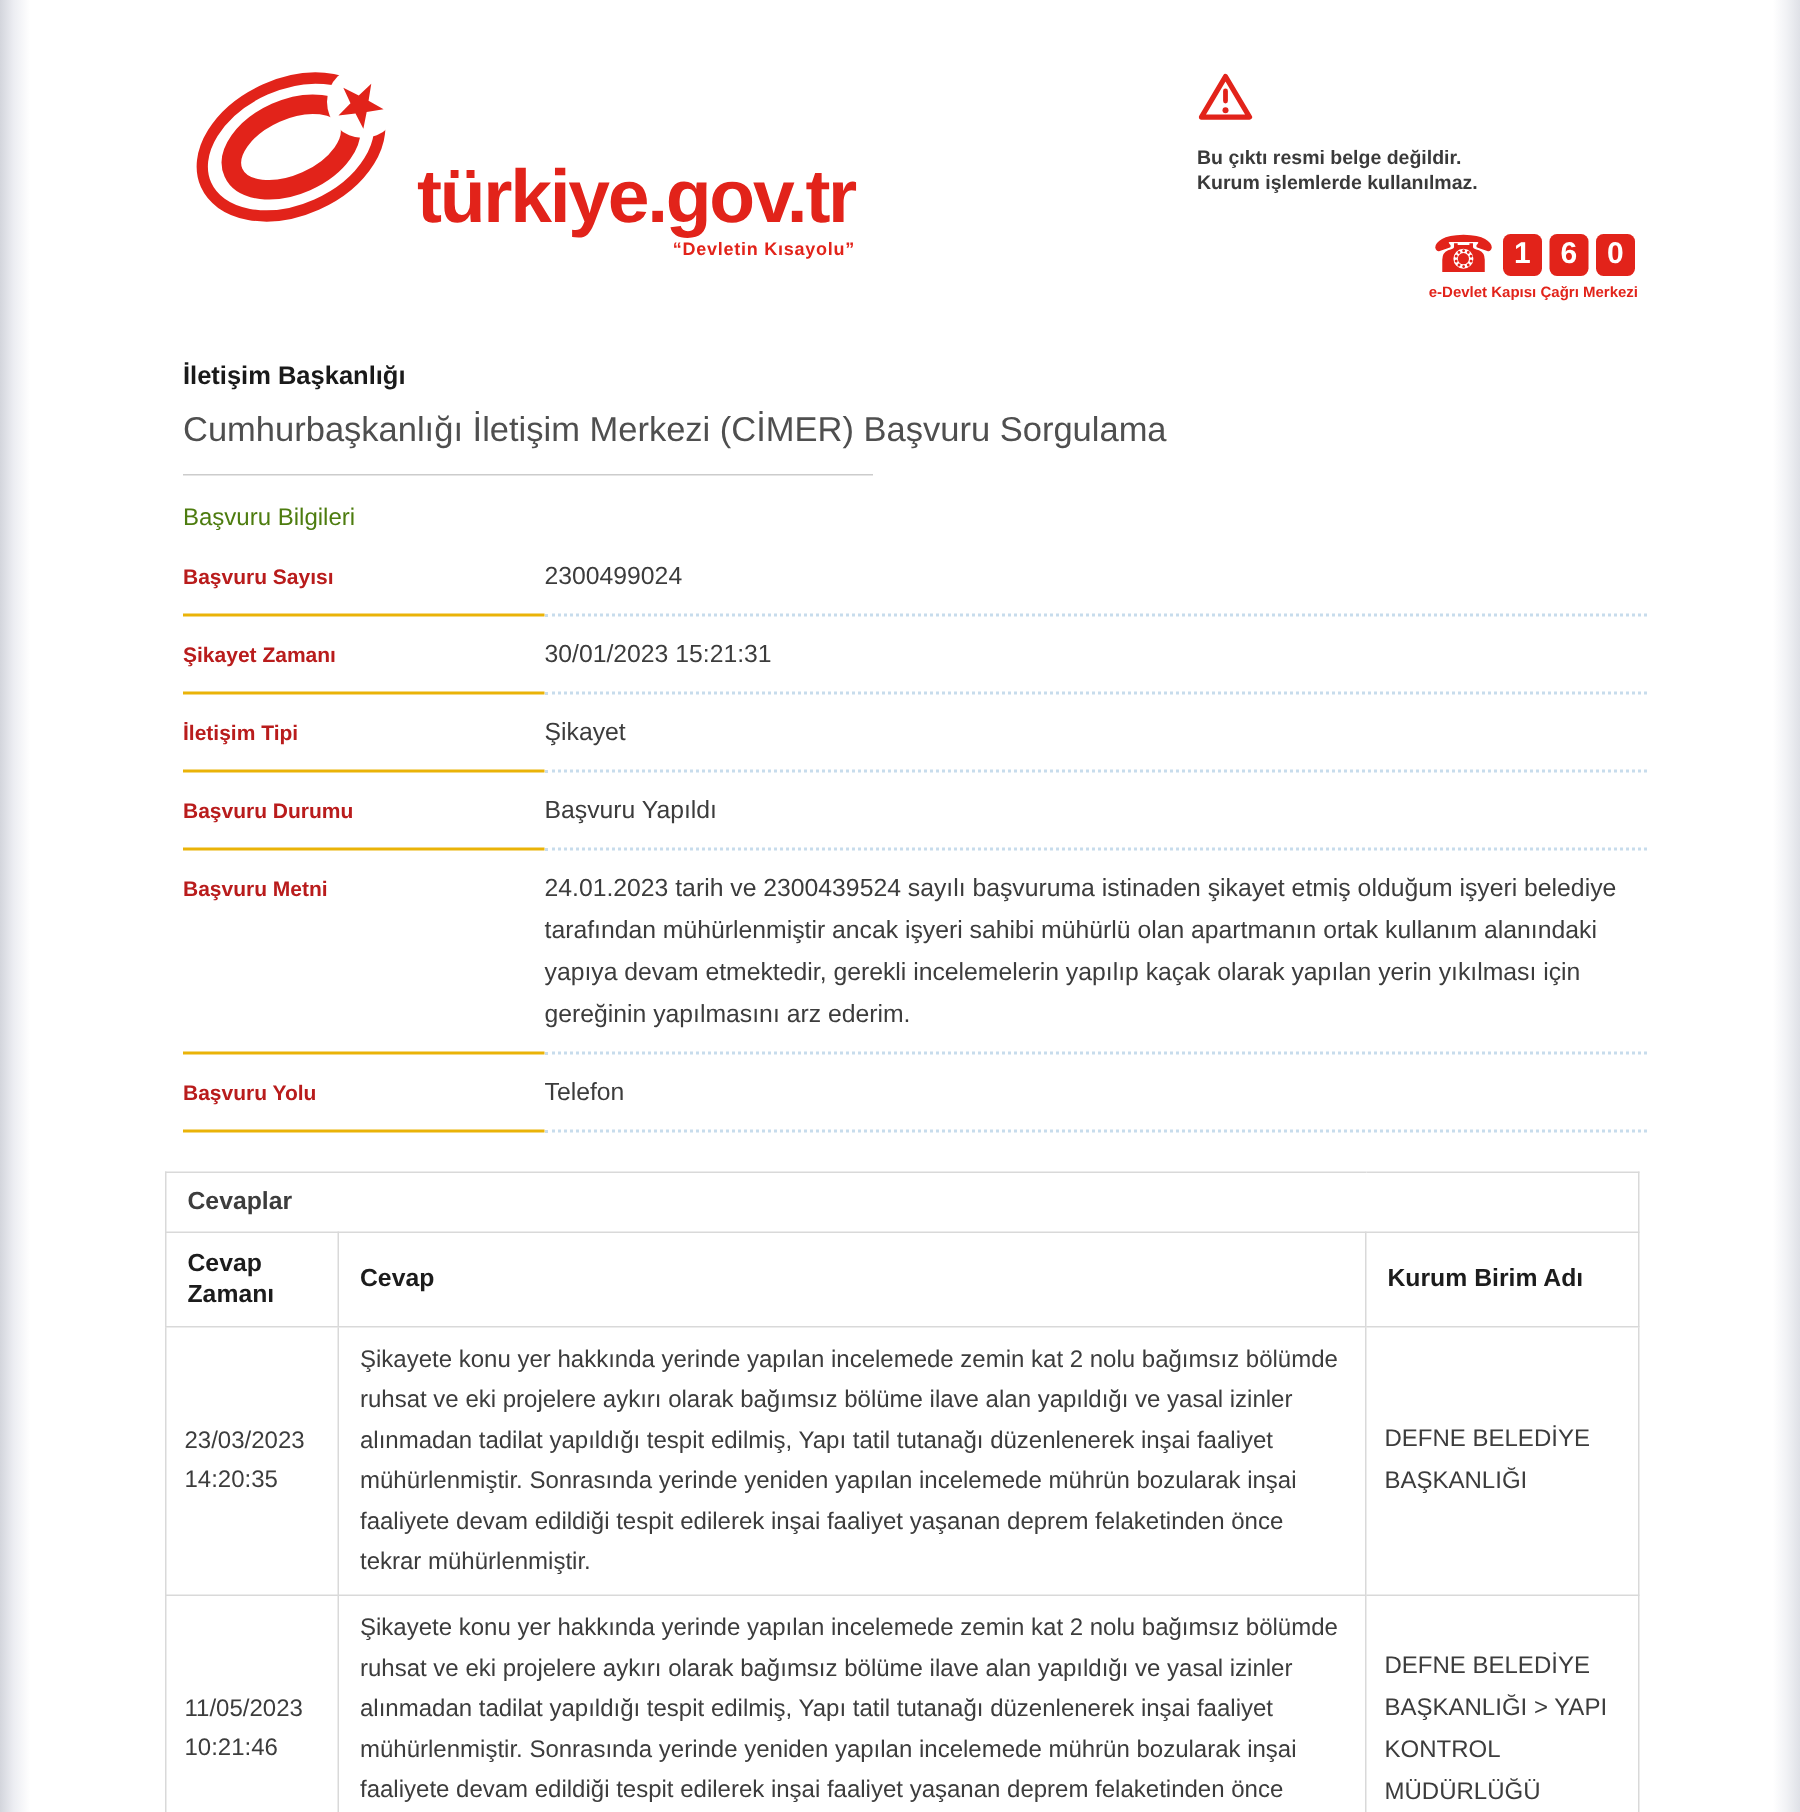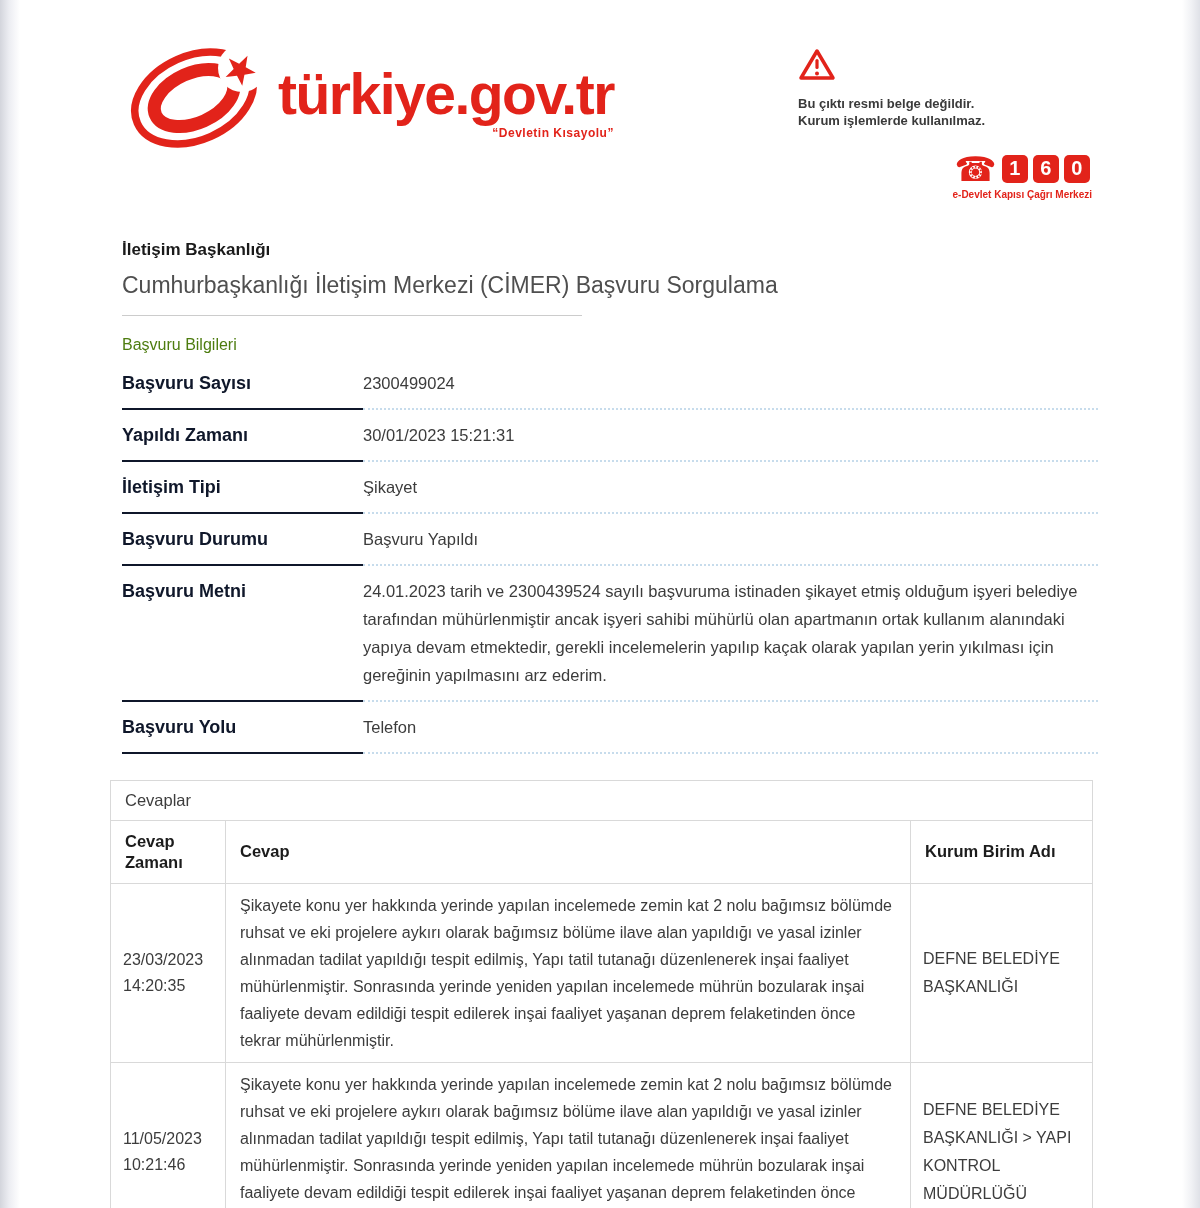--- a/index.html
+++ b/index.html
@@ -13,21 +13,21 @@
   .edge-left{left:0;width:20px;background:linear-gradient(to right,#d3d5dc 0%,#ecedf2 45%,#ffffff 100%);}
   .edge-right{right:0;width:18px;background:linear-gradient(to left,#dfe1e7 0%,#f1f2f5 50%,#ffffff 100%);}
 
   .content{position:absolute;left:122px;top:0;width:976px;}
 
   
   .masthead{display:flex;justify-content:space-between;align-items:flex-start;margin-top:40px;}
   .logo{display:flex;align-items:flex-start;gap:6px;}
   .logo svg{display:block;}
   .logo-textblock{margin-top:26px;}
-  .logo-name{font-weight:bold;font-size:57px;letter-spacing:-1.5px;color:#e2231a;line-height:1;}
+  .logo-name{font-weight:bold;font-size:50px;letter-spacing:-1.5px;color:#e2231a;line-height:1;margin-top:40px;}
   .logo-tagline{text-align:right;font-size:12px;font-weight:bold;color:#e2231a;margin-top:3px;letter-spacing:.5px;}
 
   .noticeblock{width:300px;margin-top:8px;}
   .warning{display:flex;gap:10px;align-items:flex-start;flex-direction:column;}
   .warning-text{font-size:13px;font-weight:bold;color:#3a3a3a;line-height:1.3;}
   .callcenter{margin-top:22px;display:flex;flex-direction:column;align-items:center;width:fit-content;margin-left:auto;margin-right:6px;}
   .cc-row{display:flex;align-items:center;gap:5px;}
   .phone-glyph{color:#e2231a;font-size:34px;line-height:1;font-family:"DejaVu Sans",sans-serif;}
   .digit{width:26px;height:28px;background:#e2231a;border-radius:5px;color:#fff;font-weight:bold;font-size:20px;display:flex;align-items:center;justify-content:center;}
   .cc-label{font-size:10px;font-weight:bold;color:#e2231a;margin-top:3px;white-space:nowrap;}
@@ -35,35 +35,35 @@
   
   .agency{margin-top:40px;font-size:17px;font-weight:bold;color:#1a1a1a;}
   .service-title{margin-top:12px;font-size:23px;font-weight:400;color:#4f4f4f;}
   .title-divider{margin-top:16px;width:460px;height:1px;background:#cccccc;}
 
   
   .section-label{margin-top:20px;font-size:16px;color:#4d7c0f;}
   .fields{margin-top:4px;}
   .field-row{display:flex;}
   .field-label{
-    width:241px;flex:0 0 241px;font-weight:bold;font-size:18px;color:#0f172a;
-    padding:11px 0 11px;line-height:28px;border-bottom:2px solid #0f172a;
+    width:241px;flex:0 0 241px;font-weight:bold;font-size:14px;color:#b91c1c;
+    padding:11px 0 11px;line-height:28px;border-bottom:2px solid #eab308;
   }
   .field-value{
     flex:1;font-size:16.5px;color:#3c3c3c;padding:11px 0 11px;line-height:28px;
     border-bottom:2px dotted #c7dcec;white-space:pre-wrap;
   }
 
   
   .responses{margin-top:26px;margin-left:-12px;width:982px;border-collapse:collapse;table-layout:fixed;}
   .responses td,.responses th{border:1px solid #d9d9d9;}
   .col-time{width:115px;}
   .col-text{width:685px;}
   .col-unit{width:182px;}
-  .caption-cell{font-size:16.5px;color:#3d3d3d;padding:10px 14px;font-weight:400;text-align:left;}
+  .caption-cell{font-size:16.5px;color:#3d3d3d;padding:10px 14px;font-weight:700;text-align:left;}
   .responses th{font-size:16.5px;font-weight:bold;color:#1c1c1c;text-align:left;padding:10px 14px;line-height:21px;vertical-align:middle;}
   .cell-time{font-size:16px;color:#3c3c3c;padding:8px 12px;line-height:26px;vertical-align:middle;}
   .cell-text{font-size:16px;color:#3c3c3c;padding:8px 14px;line-height:27px;vertical-align:middle;white-space:pre-wrap;}
   .cell-unit{font-size:16px;color:#3c3c3c;padding:8px 12px;line-height:28px;vertical-align:middle;}
 </style>
 </head>
 <body>
 
 <div class="edge edge-left"></div>
 <div class="edge edge-right"></div>
@@ -121,21 +121,21 @@
   <div class="title-divider"></div>
 
   <div class="section-label">Başvuru Bilgileri</div>
 
   <div class="fields">
     <div class="field-row">
       <div class="field-label">Başvuru Sayısı</div>
       <div class="field-value">2300499024</div>
     </div>
     <div class="field-row">
-      <div class="field-label">Yapıldı Zamanı</div>
+      <div class="field-label">Şikayet Zamanı</div>
       <div class="field-value">30/01/2023 15:21:31</div>
     </div>
     <div class="field-row">
       <div class="field-label">İletişim Tipi</div>
       <div class="field-value">Şikayet</div>
     </div>
     <div class="field-row">
       <div class="field-label">Başvuru Durumu</div>
       <div class="field-value">Başvuru Yapıldı</div>
     </div>

